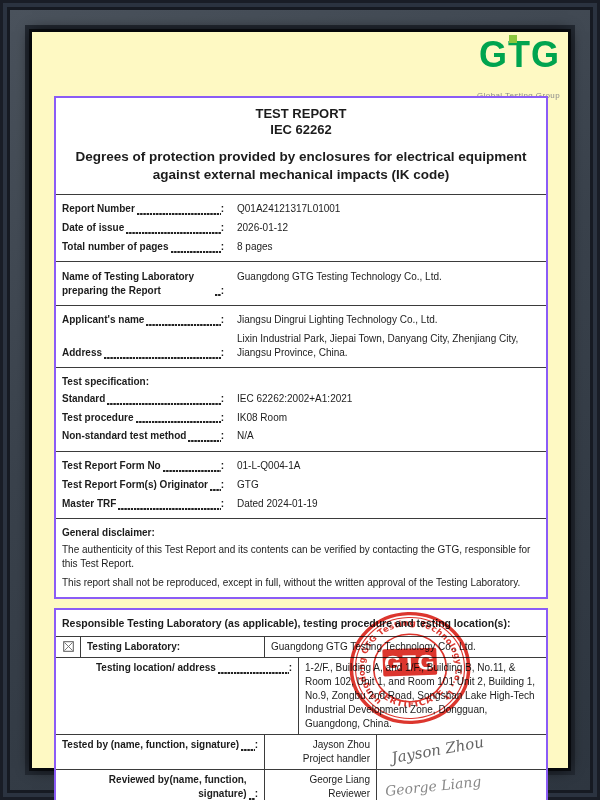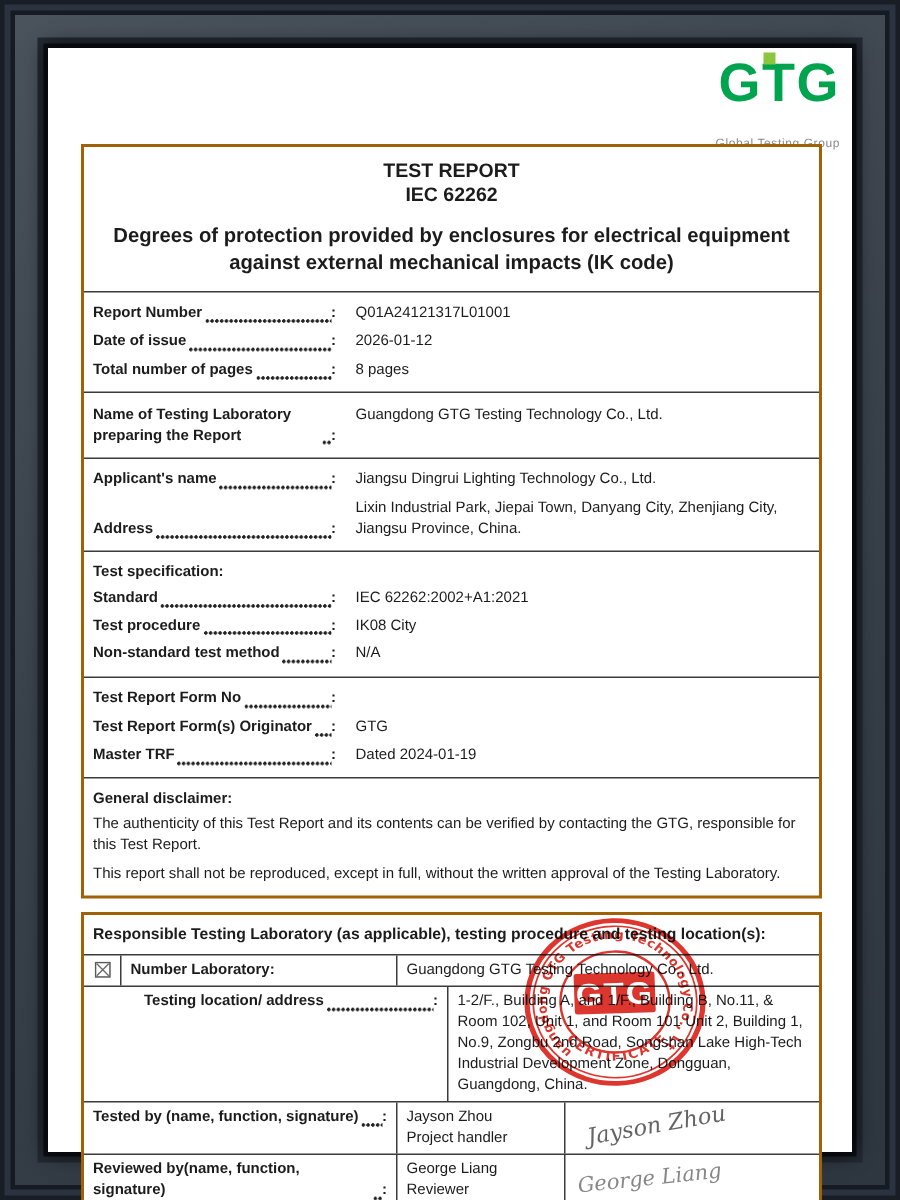--- a/index.html
+++ b/index.html
@@ -13,33 +13,33 @@
   .f{box-sizing:border-box;width:100%;height:100%;}
   .f0{position:absolute;inset:0;background:#191d26;padding:3px;}
   .f1{background:#2b3340;padding:4px;}
   .f2{background:#161a22;padding:3px;}
   .f3{background:linear-gradient(155deg,#4a525c 0%,#3a424c 45%,#2e3640 100%);padding:15px;}
   .f4{background:#232932;padding:4px;}
   .f5{background:#0b0e13;padding:3px;}
   
   .paper{
     box-sizing:border-box;width:100%;height:100%;
-    background:#ffffff;position:relative;
+    background:#fef9c3;position:relative;
     box-shadow:0 0 14px rgba(0,0,0,.85);
     color:#1c1c1c;
   }
   .doc{position:relative;height:100%;padding:64px 20px 0 22px;box-sizing:border-box;}
   
   .logo{position:absolute;top:6px;right:8px;text-align:right;line-height:1;}
   .logo-word{font-weight:bold;font-size:36px;letter-spacing:1px;line-height:.95;display:inline-block;}
   .logo-letter{display:inline-block;position:relative;}
   .lime-sq{position:absolute;left:1px;top:-3px;width:8px;height:8px;display:inline-block;}
   .logo-tag{display:block;font-size:8px;color:#8a8a8a;letter-spacing:.4px;margin-top:20px;text-align:left;}
   
-  .tbl{border:2px solid #a16207;background:#fff;}
+  .tbl{border:2px solid #8b5cf6;background:#fff;}
   .sec{border-top:1px solid #3b3b3b;padding:5px 6px;}
   .sec:first-child{border-top:none;}
   .sec-title{text-align:center;padding:8px 8px 10px;}
   .t-line1,.t-line2{font-size:13px;font-weight:bold;line-height:1.25;}
   .t-line2{margin-bottom:9px;}
   .t-line3{font-size:13.5px;font-weight:bold;line-height:1.35;}
   .frow{display:flex;padding:2.5px 0;font-size:10px;line-height:1.38;}
   .lc{width:162px;flex:none;display:flex;align-items:flex-end;}
   .lbl{font-weight:bold;}
   .cl{font-weight:bold;flex:none;}
@@ -50,21 +50,21 @@
   }
   .val{flex:1;padding-left:13px;}
   .sec-head{font-size:10px;font-weight:bold;padding:2.5px 0;}
   .para{font-size:10px;line-height:1.4;padding:2.5px 0;}
   
   .tbl2{margin-top:9px;}
   .t2head{font-size:10.5px;font-weight:bold;padding:7px 6px;}
   .t2row{display:grid;border-top:1px solid #3b3b3b;font-size:10px;line-height:1.4;}
   .r-lab{grid-template-columns:24px 184px 1fr;}
   .r-loc{grid-template-columns:208px 1fr;padding-left:34px;}
-  .r-sign{grid-template-columns:208px 112px 1fr;min-height:33px;}
+  .r-sign{grid-template-columns:208px 112px 1fr;min-height:33px;text-align:right;}
   .c{padding:3px 6px;border-left:1px solid #3b3b3b;}
   .c:first-child{border-left:none;}
   .c .frow{padding:0;}
   .c .lc{width:100%;}
   .cb{display:flex;align-items:flex-start;justify-content:center;padding-top:4px;}
   .sigcell{position:relative;overflow:visible;}
   .sig{font-family:"DejaVu Serif",serif;font-style:italic;white-space:nowrap;position:absolute;}
   .sig-tested{transform:rotate(-10deg);font-size:15px;color:#4a4a4a;left:14px;top:5px;opacity:.85;}
   .sig-reviewed{transform:rotate(-6deg);font-size:14px;color:#6a6a6a;left:8px;top:7px;opacity:.8;}
   
@@ -172,39 +172,40 @@
                           <span class="cl">:</span>
                         </div>
                 <div class="val">IEC 62262:2002+A1:2021</div>
               </div>
               <div class="frow">
                 <div class="lc">
                           <span class="lbl">Test procedure</span>
                           <span class="ldr"></span>
                           <span class="cl">:</span>
                         </div>
-                <div class="val">IK08 City</div>
+                <div class="val">IK08 Room</div>
               </div>
               <div class="frow">
                 <div class="lc">
                           <span class="lbl">Non-standard test method</span>
                           <span class="ldr"></span>
                           <span class="cl">:</span>
                         </div>
                 <div class="val">N/A</div>
               </div>
             </div>
 
             <div class="sec">
               <div class="frow">
                 <div class="lc">
                           <span class="lbl">Test Report Form No</span>
                           <span class="ldr"></span>
                           <span class="cl">:</span>
                         </div>
+                <div class="val">01-L-Q004-1A</div>
               </div>
               <div class="frow">
                 <div class="lc">
                           <span class="lbl">Test Report Form(s) Originator</span>
                           <span class="ldr"></span>
                           <span class="cl">:</span>
                         </div>
                 <div class="val">GTG</div>
               </div>
               <div class="frow">
@@ -227,21 +228,21 @@
           <div class="tbl tbl2">
             <div class="t2head">Responsible Testing Laboratory (as applicable), testing procedure and testing location(s):</div>
 
             <div class="t2row r-lab">
               <div class="c cb">
                 <svg width="11" height="11" viewBox="0 0 11 11">
                   <rect x="0.7" y="0.7" width="9.6" height="9.6" fill="none" stroke="#5a5a5a" stroke-width="1"></rect>
                   <path d="M1.5 1.5 L9.5 9.5 M9.5 1.5 L1.5 9.5" stroke="#6a6a6a" stroke-width="0.9"></path>
                 </svg>
               </div>
-              <div class="c"><span class="lbl">Number Laboratory:</span></div>
+              <div class="c"><span class="lbl">Testing Laboratory:</span></div>
               <div class="c">Guangdong GTG Testing Technology Co., Ltd.</div>
             </div>
 
             <div class="t2row r-loc">
               <div class="c">
                 <div class="frow">
                           <div class="lc">
                             <span class="lbl">Testing location/ address</span>
                             <span class="ldr"></span>
                             <span class="cl">:</span>

